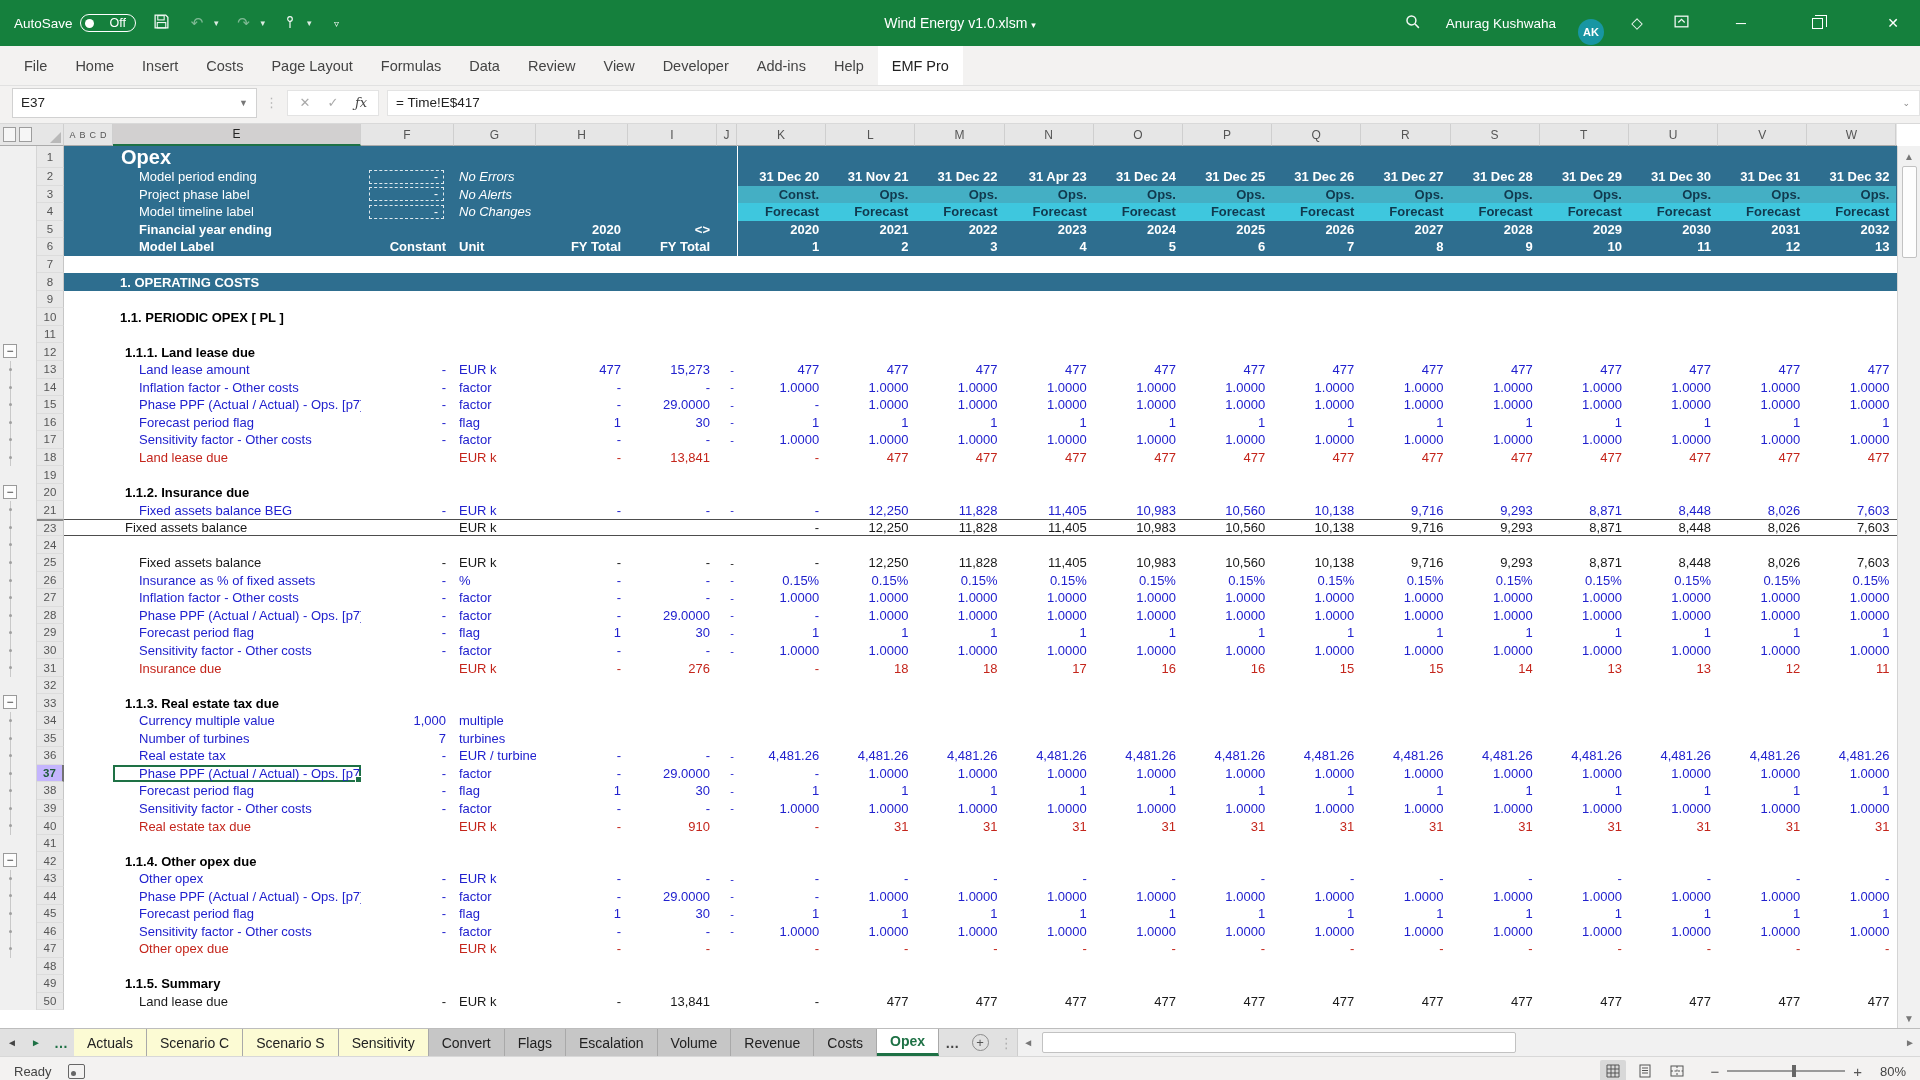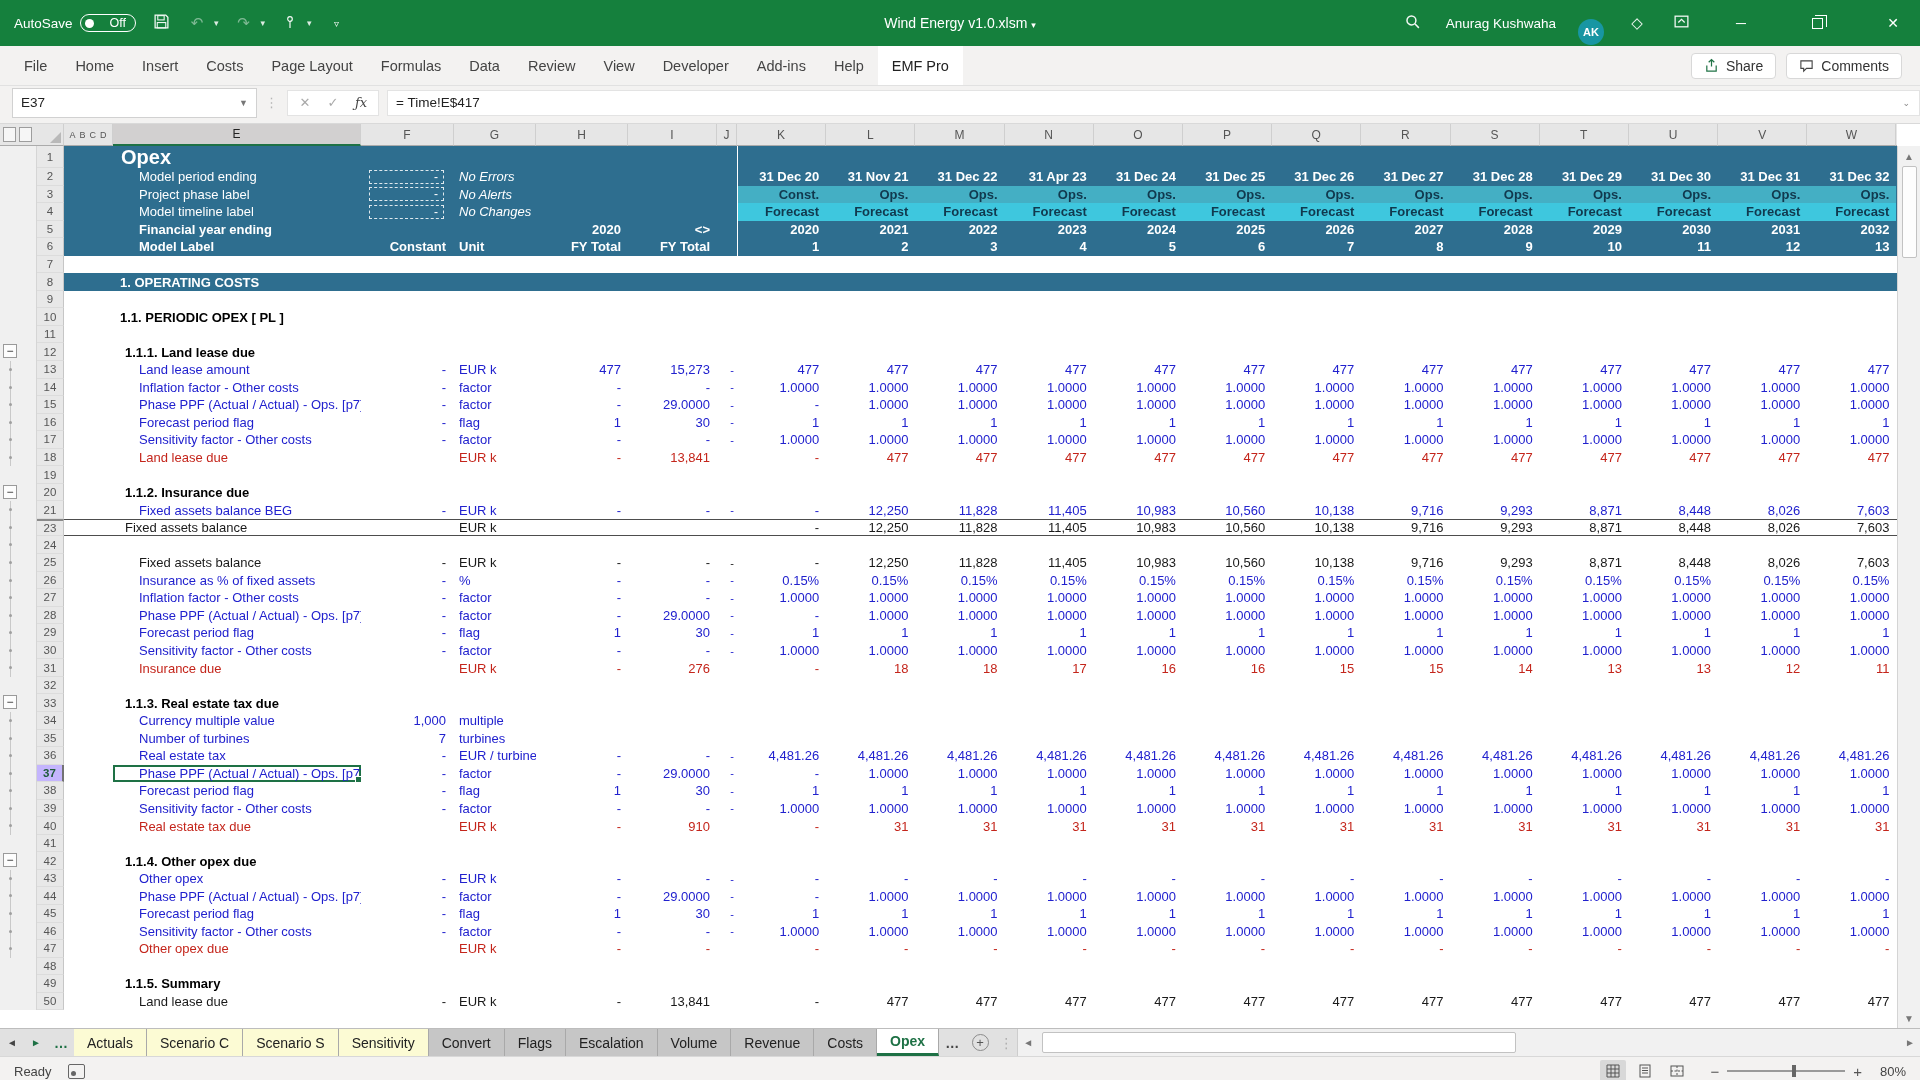--- a/index.html
+++ b/index.html
@@ -203,35 +203,20 @@
       <span class="rtab">Page Layout</span>
       <span class="rtab">Formulas</span>
       <span class="rtab">Data</span>
       <span class="rtab">Review</span>
       <span class="rtab">View</span>
       <span class="rtab">Developer</span>
       <span class="rtab">Add-ins</span>
       <span class="rtab">Help</span>
       <span class="rtab active">EMF Pro</span>
     </div>
-  <div class="rr-right">
-    <span class="pillbtn">
-      <svg width="15" height="15" viewBox="0 0 16 16">
-          <path d="M8 9V2M5 4.5L8 1.7l3 2.8" fill="none" stroke="#217346" stroke-width="1.3"></path>
-          <path d="M3 8v6h10V8" fill="none" stroke="#217346" stroke-width="1.3"></path>
-        </svg>
-      <span>Share</span>
-    </span>
-    <span class="pillbtn">
-      <svg width="15" height="15" viewBox="0 0 16 16">
-          <path d="M2 3h12v8H8l-3 3v-3H2z" fill="none" stroke="#444" stroke-width="1.2"></path>
-        </svg>
-      <span>Comments</span>
-    </span>
-  </div>
 </div>
 
 <div id="formularow">
   <div id="namebox">
     <span>E37</span>
     <span class="nb-caret">▼</span>
   </div>
   <span class="fb-sep">⋮</span>
   <div class="fb-btns">
     <span class="fb-btn">✕</span>

